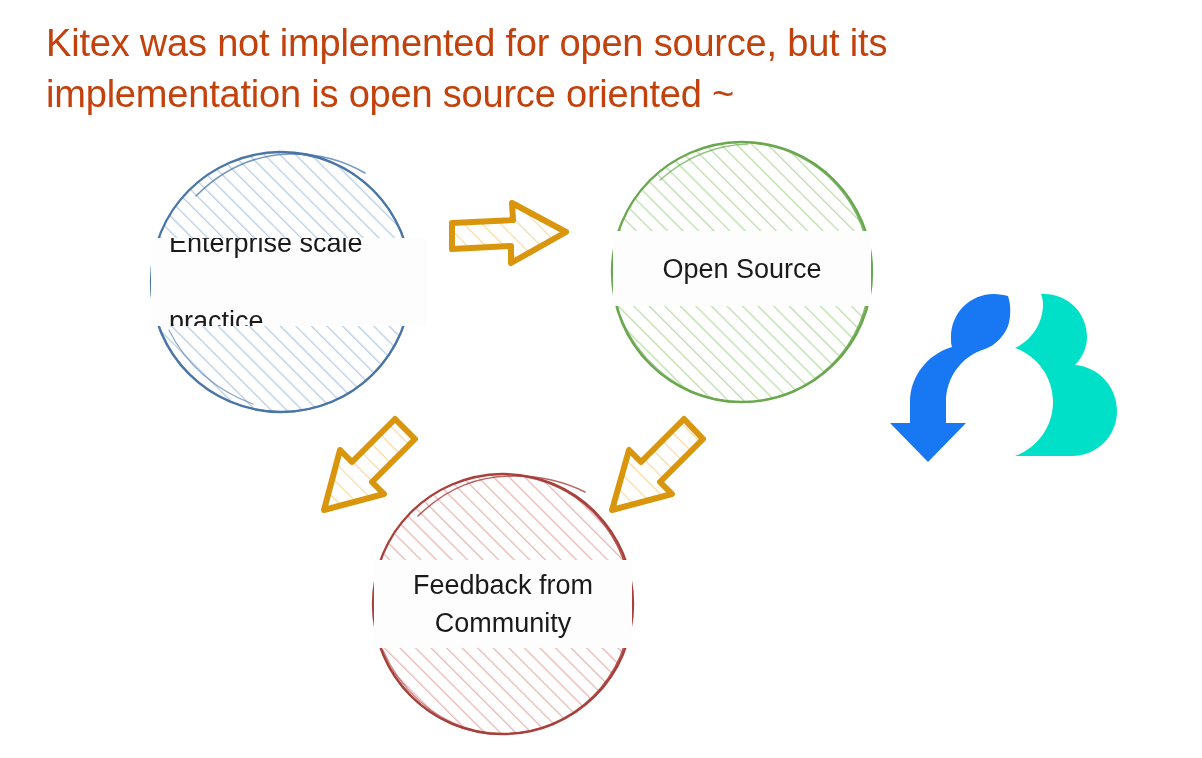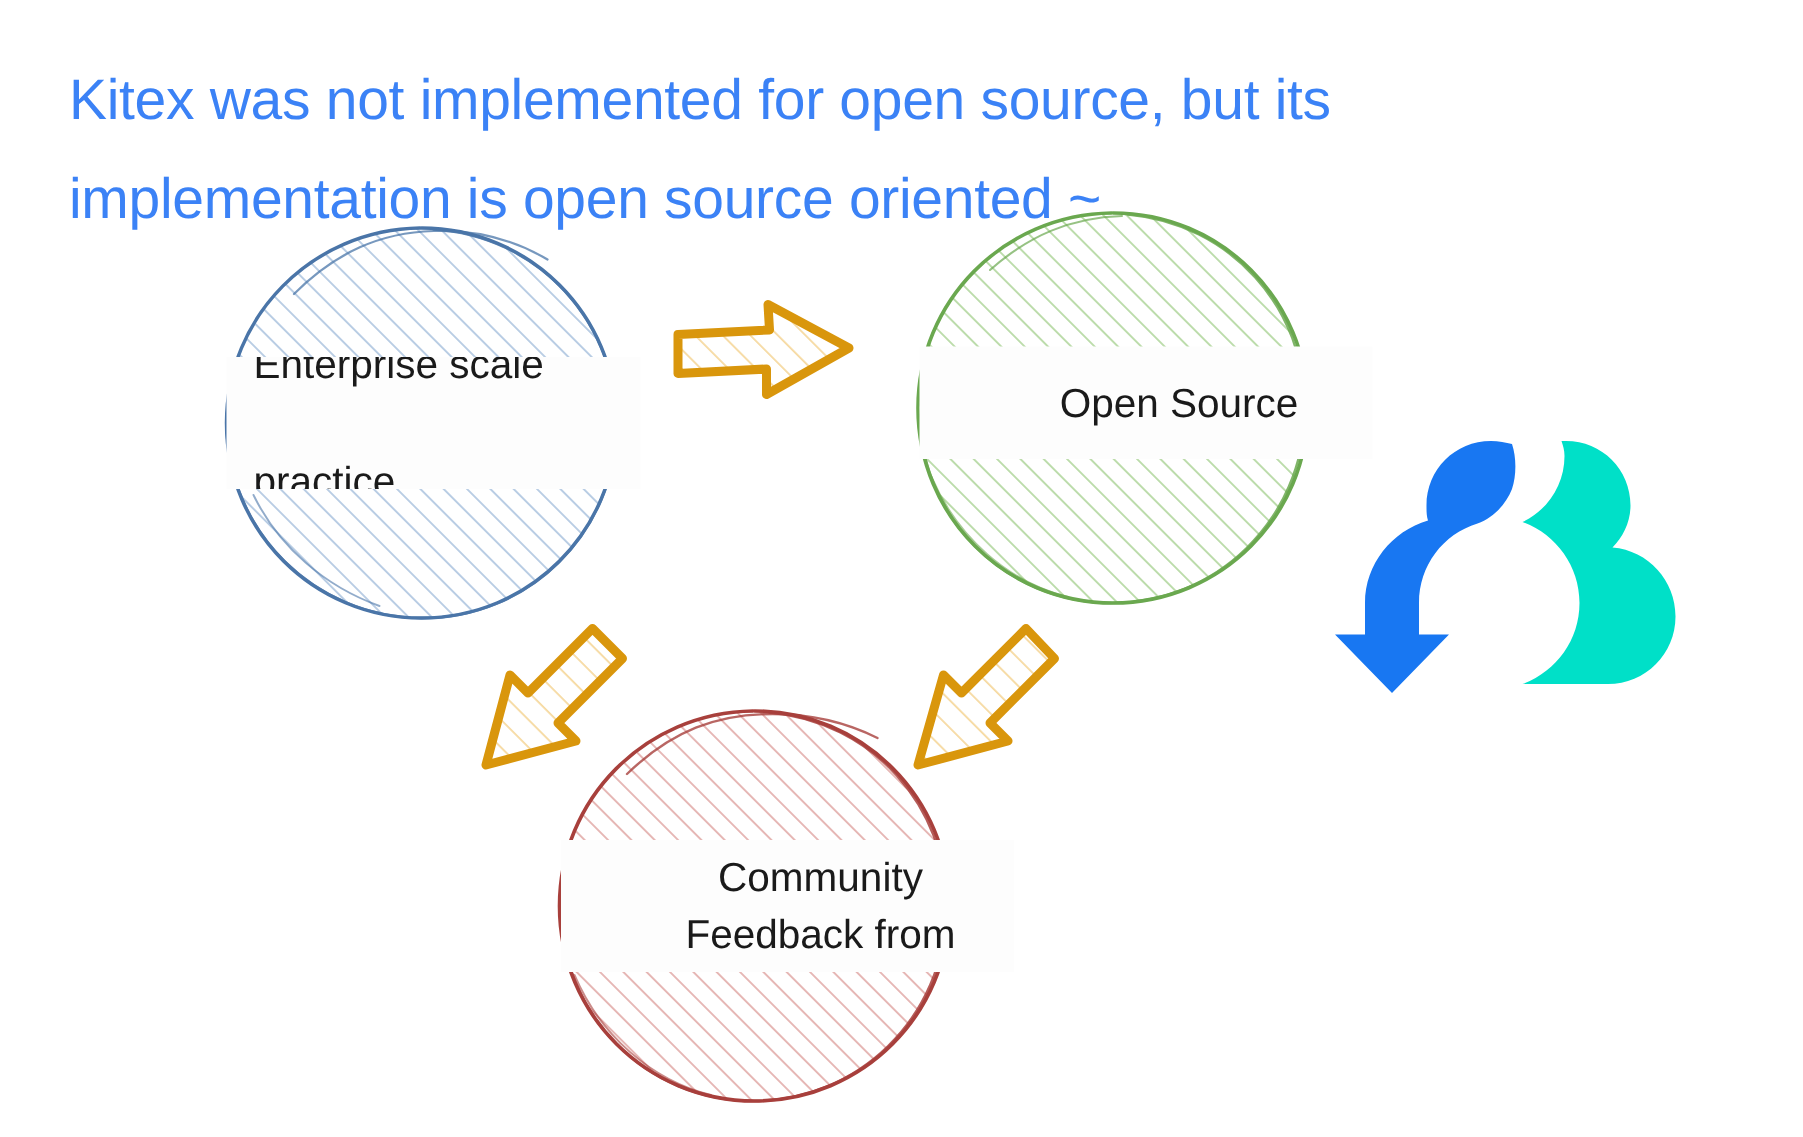--- a/index.html
+++ b/index.html
@@ -24,26 +24,25 @@
     background: #ffffff;
   }
 
   
   #title {
     position: absolute;
     left: 46px;
     top: 18px;
     width: 1110px;
     font-size: 38px;
-    line-height: 66px;
-    color: #3b82f6;
+    line-height: 51px;
+    color: #c2410c;
     font-weight: 400;
     letter-spacing: -0.2px;
     white-space: pre-line;
-    margin-top: 16px;
   }
 
   
   #diagram {
     position: absolute;
     left: 0; top: 0;
     width: 1202px;
     height: 758px;
   }
 
@@ -54,21 +53,21 @@
     color: #1a1a1a;
     font-size: 27px;
     line-height: 38px;
     z-index: 6;
     display: flex;
     flex-direction: column;
     justify-content: center;
     overflow: hidden;
   }
   .node-label.lbl-left   { text-align: left; align-items: flex-start; padding-left: 18px; gap: 40px; }
-  .node-label.lbl-center { text-align: center; align-items: center; padding-left: 44px; }
+  .node-label.lbl-center { text-align: center; align-items: center; }
 
   #label-enterprise {
     left: 151px;  top: 238px;  width: 258px;  height: 88px;
   }
   #label-opensource {
     left: 613px;  top: 231px;  width: 258px;  height: 75px;
   }
   #label-feedback {
     left: 374px;  top: 560px;  width: 258px;  height: 88px;
   }
@@ -196,22 +195,22 @@
   <div class="node-label lbl-left" id="label-enterprise">
     <span class="lbl-line">Enterprise scale</span>
     <span class="lbl-line">practice</span>
   </div>
 
   <div class="node-label lbl-center" id="label-opensource">
     <span class="lbl-line">Open Source</span>
   </div>
 
   <div class="node-label lbl-center" id="label-feedback">
+    <span class="lbl-line">Feedback from</span>
     <span class="lbl-line">Community</span>
-    <span class="lbl-line">Feedback from</span>
   </div>
 
   <svg id="cloudwego-logo" viewBox="0 0 252 180" xmlns="http://www.w3.org/2000/svg">
 
     <g>
       <path d="M104 6
                L160 6
                C184 6 203 25 203 49
                C203 60 198 70 191 77
                C215 79 233 99 233 123

